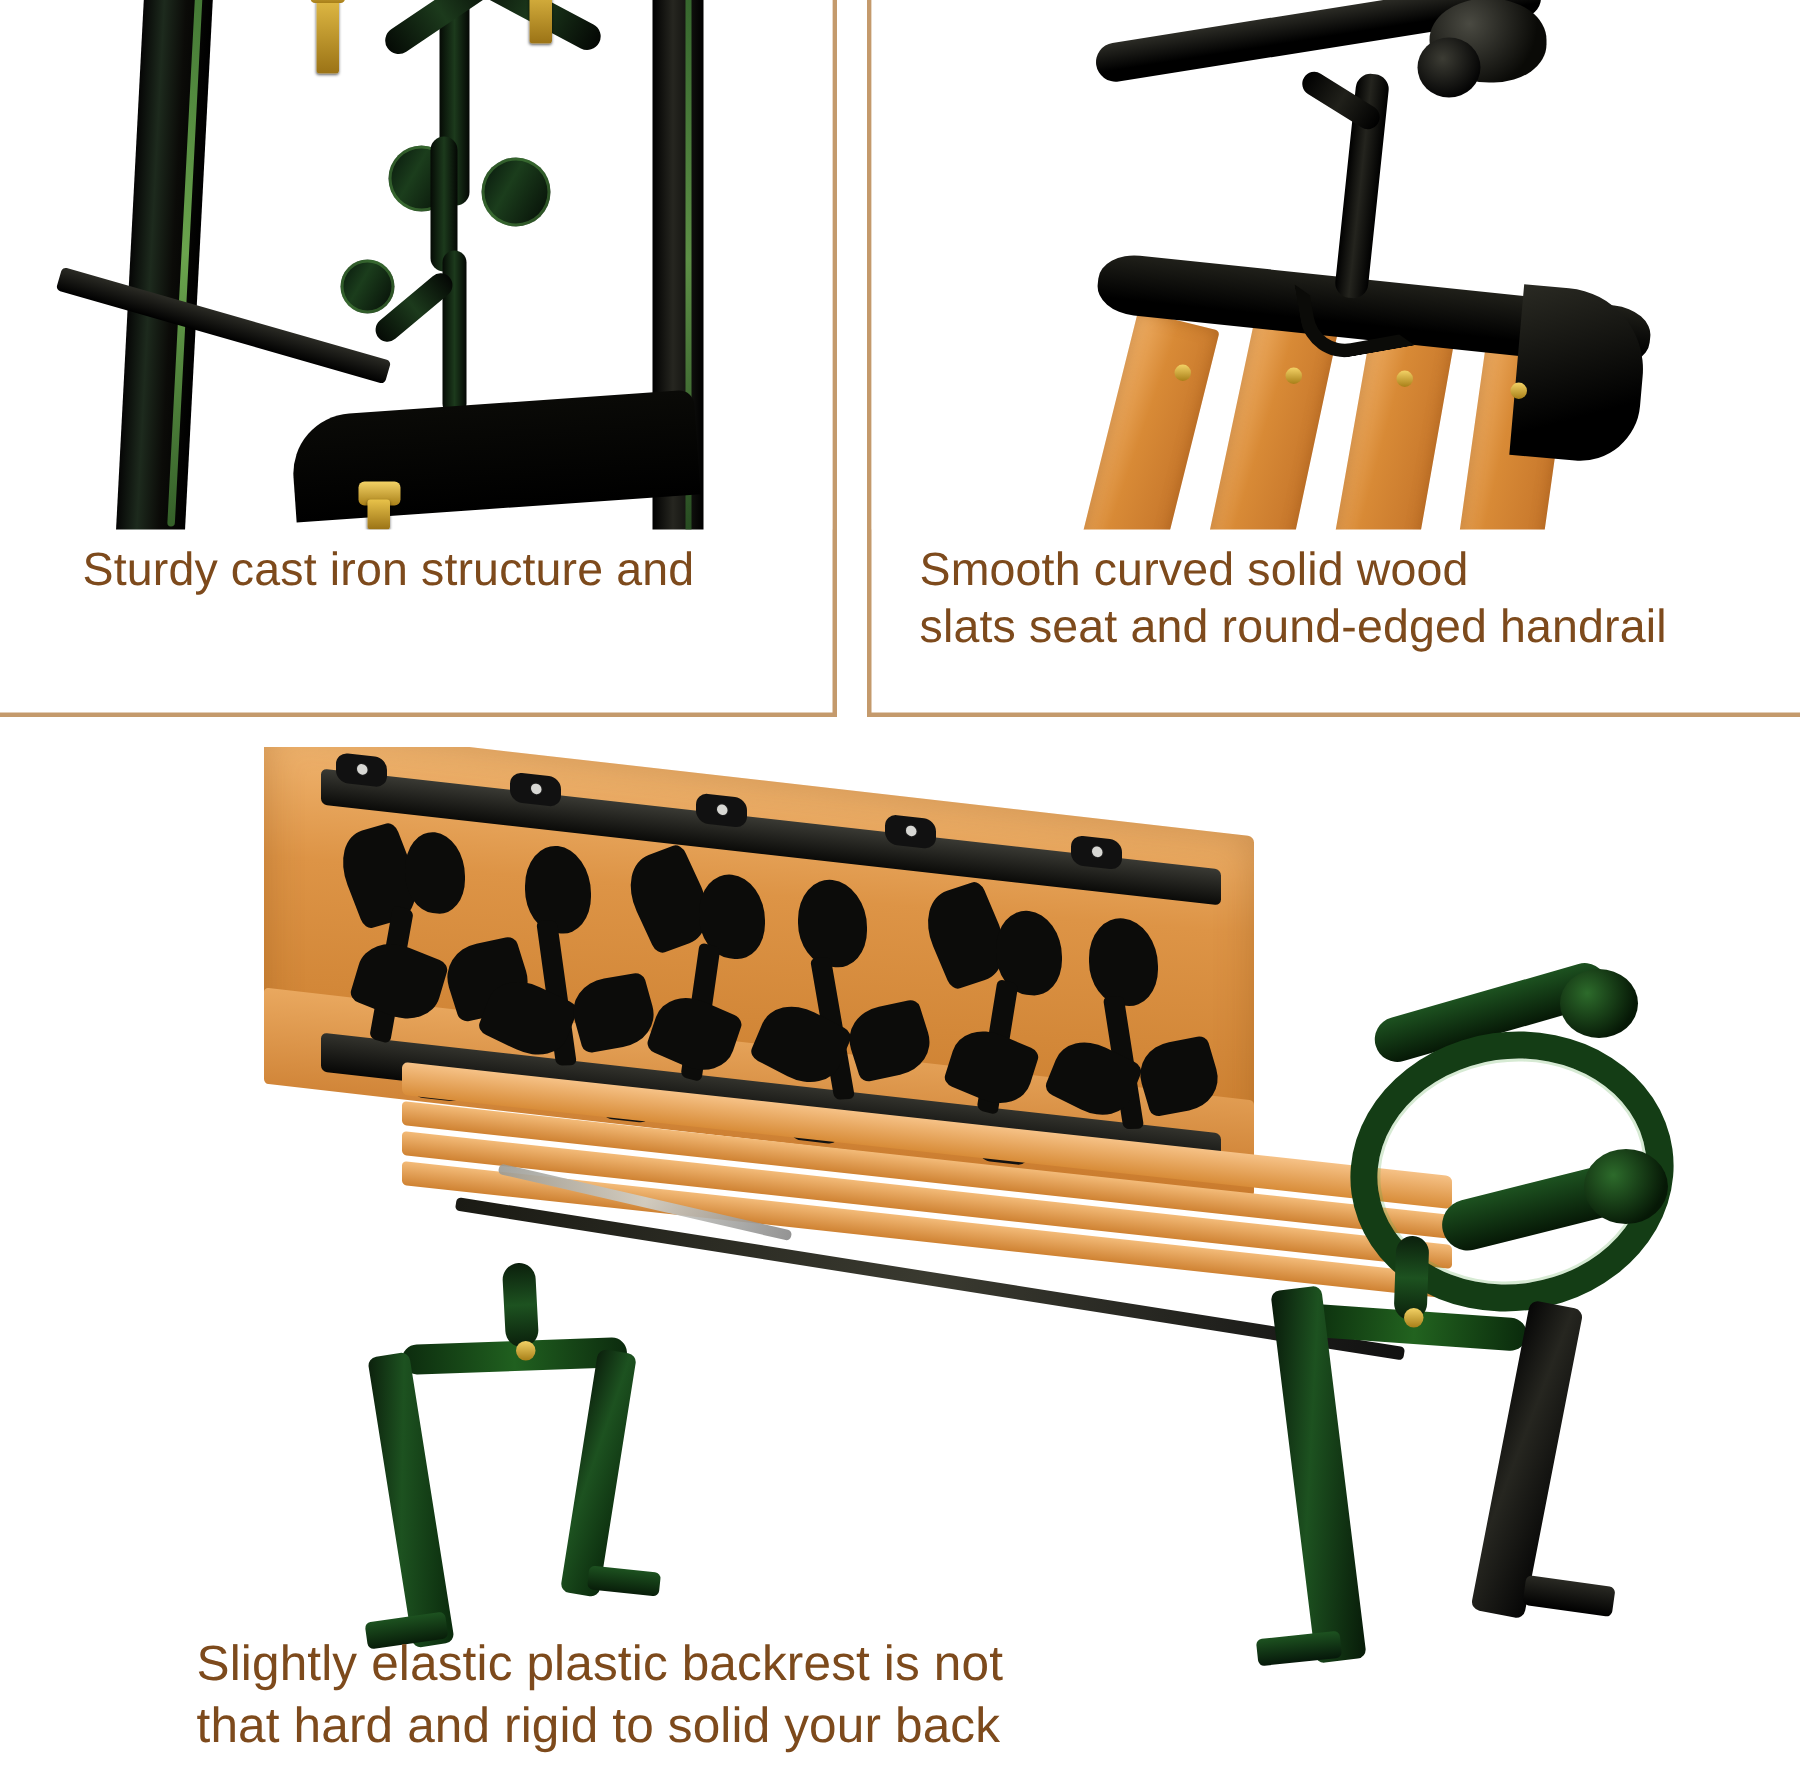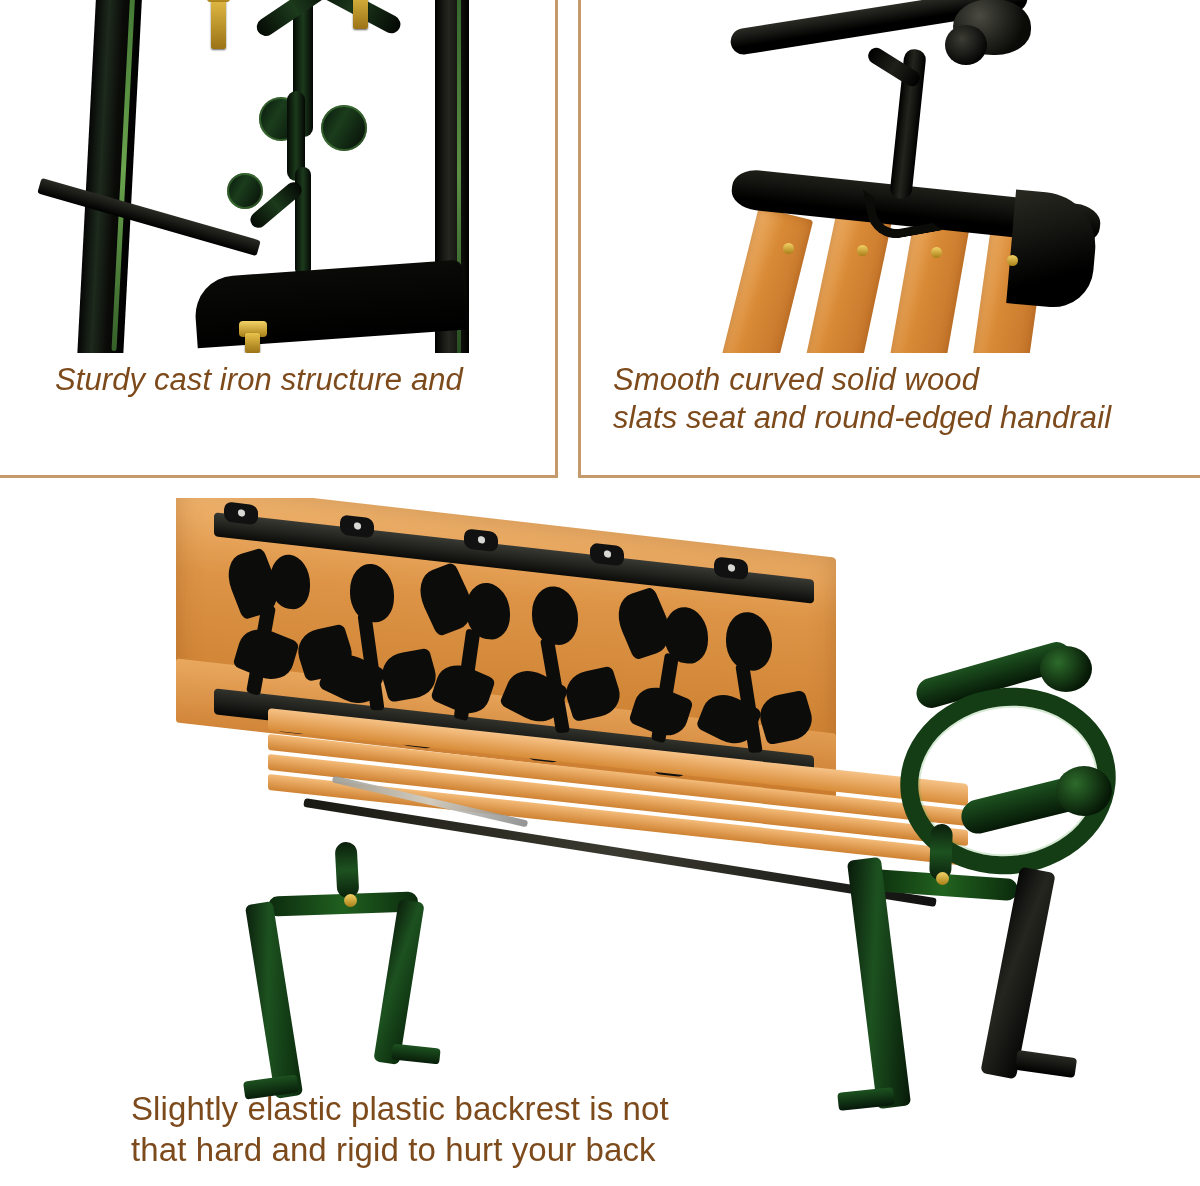--- a/index.html
+++ b/index.html
@@ -6,21 +6,21 @@
   body{
     width:1200px;height:1186px;
     background:#ffffff;
     font-family:"Liberation Sans", sans-serif;
     overflow:hidden;
     position:relative;
   }
 
   
   .top-row{
-    position:absolute;left:0;top:0;width:1200px;height:572px;font-style:italic;
+    position:absolute;left:0;top:0;width:1200px;height:572px;
   }
   .panel{
     position:absolute;top:-6px;
     background:#ffffff;
     border:3px solid #c49a6c;
     box-sizing:border-box;
     overflow:hidden;
   }
   .panel-left{ left:-8px; width:566px; height:484px; }
   .panel-right{ left:578px; width:634px; height:484px; }
@@ -455,15 +455,15 @@
     <div class="h-legR2"></div>
     <div class="h-footR1"></div>
     <div class="h-footR2"></div>
 
     <span class="bolt-head" style="left:344px;top:396px;width:13px;height:13px;border-radius:50%;"></span>
     <span class="bolt-head" style="left:936px;top:374px;width:13px;height:13px;border-radius:50%;"></span>
   </div>
 
   <div class="hero-caption">
     <span class="cap-line">Slightly elastic plastic backrest is not</span>
-    <span class="cap-line">that hard and rigid to hurt your back</span>
+    <span class="cap-line">that hard and rigid to solid your back</span>
   </div>
 </div>
 
 </body></html>

